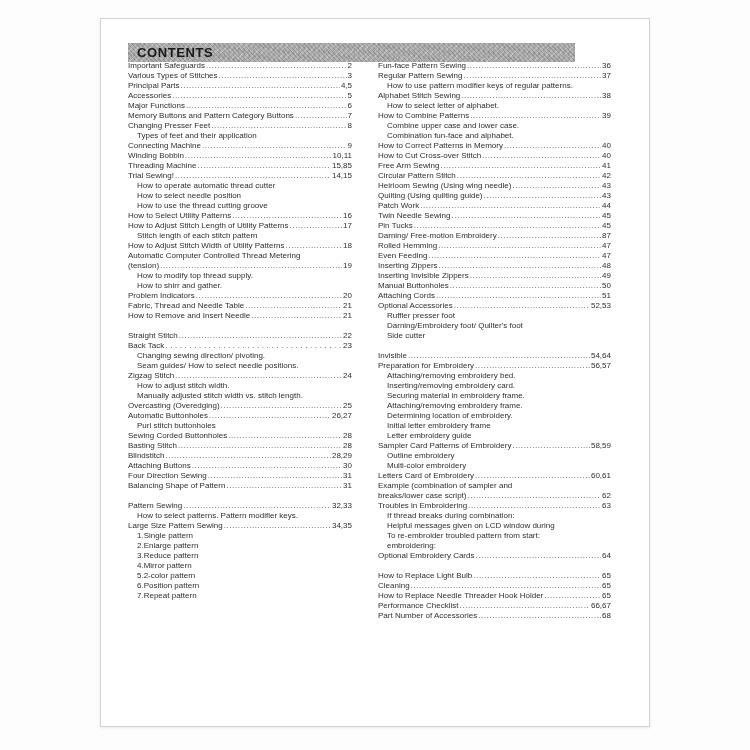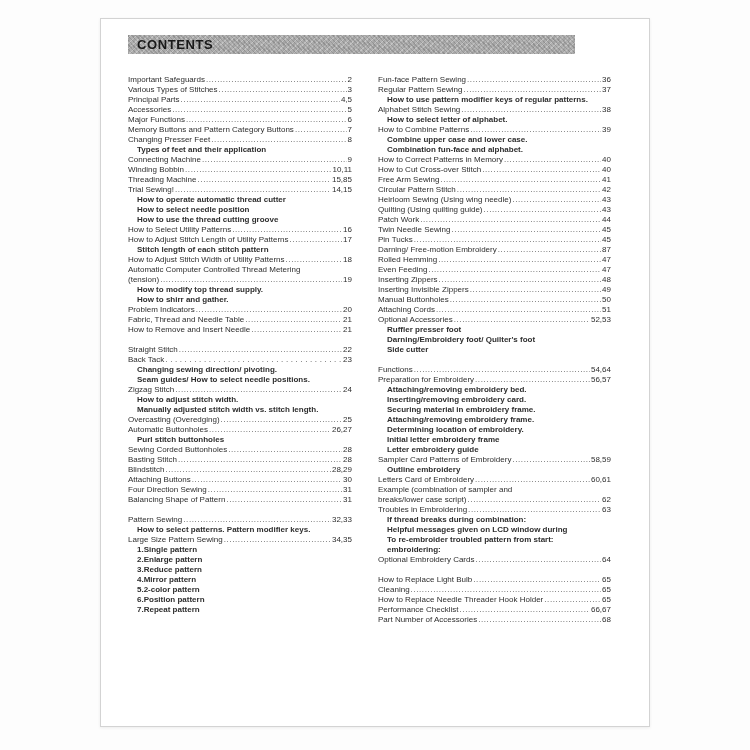--- a/index.html
+++ b/index.html
@@ -13,55 +13,55 @@
   .page {
     position: absolute;
     left: 100px; top: 18px;
     width: 550px; height: 709px;
     background: #ffffff;
     border: 1px solid #d3d3d3;
     box-shadow: 0 1px 3px rgba(0,0,0,0.07);
   }
   .title-bar {
     position: absolute;
-    left: 27px; top: 16px;
+    left: 27px; top: 24px;
     width: 447px; height: 19px;
     background-color: #aeaeae;
     background-image:
       repeating-linear-gradient(47deg, rgba(88,88,88,.28) 0 1px, transparent 1px 3px),
       repeating-linear-gradient(-43deg, rgba(255,255,255,.28) 0 1px, transparent 1px 4px),
       repeating-linear-gradient(90deg, rgba(120,120,120,.16) 0 2px, rgba(185,185,185,.14) 2px 5px);
   }
   .title-bar .title-text {
     display: inline-block;
     padding-left: 9px;
     font-size: 13px;
     font-weight: bold;
     line-height: 19px;
     letter-spacing: 0.6px;
     color: #191919;
   }
   .col {
     position: absolute;
-    top: 56px;
+    top: 42px;
   }
   .col-left  { left: 27px;  width: 224px; }
   .col-right { left: 277px; width: 233px; }
   .row {
     display: flex;
     align-items: baseline;
     font-size: 8px;
     line-height: 10px;
     height: 10px;
     color: #2e2e2e;
     overflow: hidden;
   }
   .row.blank { height: 10px; }
   .row .t { white-space: nowrap; flex: 0 0 auto; }
-  .row.indent .t { padding-left: 9px; font-weight: bold; }
+  .row.indent .t { padding-left: 9px; }
   .row .dots {
     flex: 1 1 auto;
     overflow: hidden;
     white-space: nowrap;
     margin: 0 1px;
     color: #3c3c3c;
   }
   .row .dots::after {
     content: "..................................................................................................................................................................";
     letter-spacing: 0.6px;
@@ -423,21 +423,21 @@
           <span class="t">Ruffler presser foot</span>
         </div>
         <div class="row indent">
           <span class="t">Darning/Embroidery foot/ Quilter's foot</span>
         </div>
         <div class="row indent">
           <span class="t">Side cutter</span>
         </div>
         <div class="row blank"></div>
         <div class="row">
-          <span class="t">Functions</span>
+          <span class="t">Invisible</span>
           <span class="dots"></span>
           <span class="p">54,64</span>
         </div>
         <div class="row">
           <span class="t">Preparation for Embroidery</span>
           <span class="dots"></span>
           <span class="p">56,57</span>
         </div>
         <div class="row indent">
           <span class="t">Attaching/removing embroidery bed.</span>
@@ -460,20 +460,23 @@
         <div class="row indent">
           <span class="t">Letter embroidery guide</span>
         </div>
         <div class="row">
           <span class="t">Sampler Card Patterns of Embroidery</span>
           <span class="dots"></span>
           <span class="p">58,59</span>
         </div>
         <div class="row indent">
           <span class="t">Outline embroidery</span>
+        </div>
+        <div class="row indent">
+          <span class="t">Multi-color embroidery</span>
         </div>
         <div class="row">
           <span class="t">Letters Card of Embroidery</span>
           <span class="dots"></span>
           <span class="p">60,61</span>
         </div>
         <div class="row">
           <span class="t">Example (combination of sampler and</span>
         </div>
         <div class="row">

